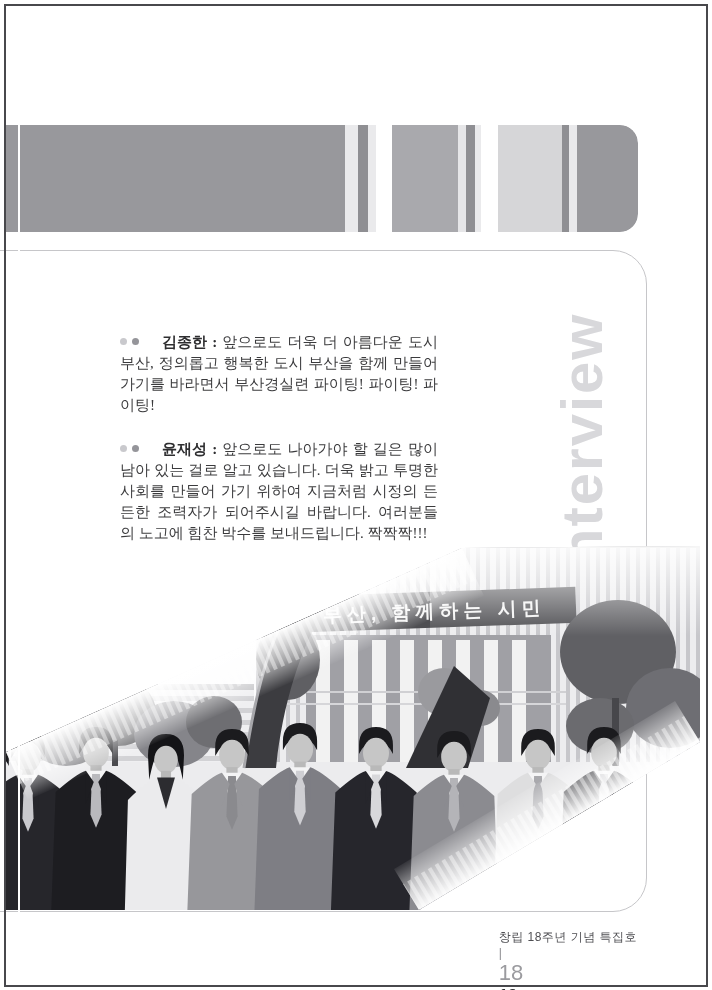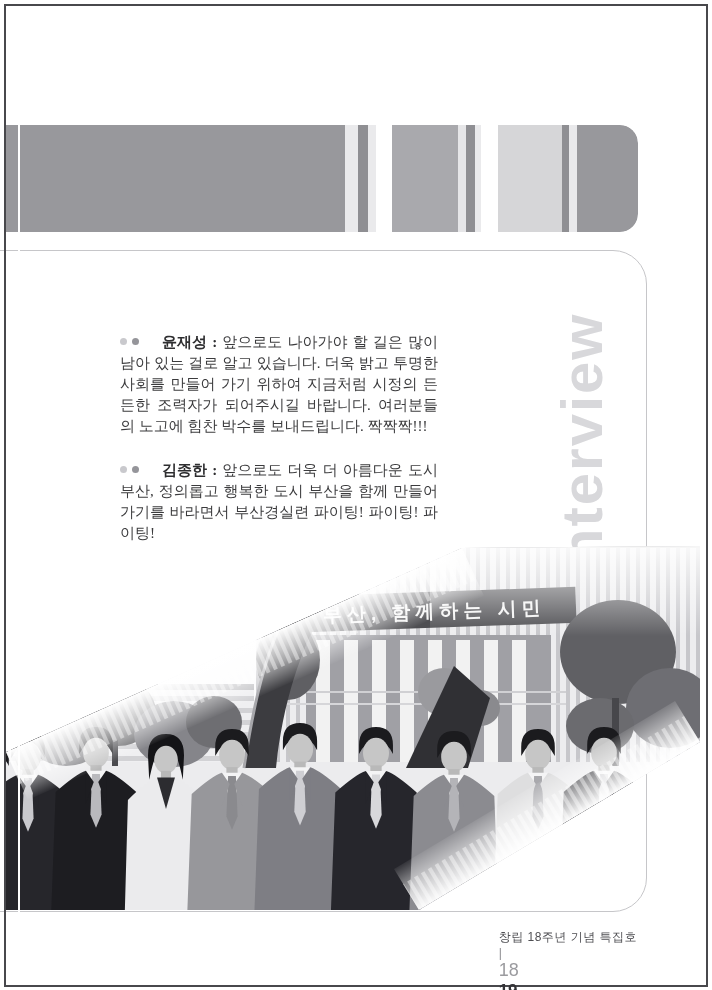--- a/index.html
+++ b/index.html
@@ -23,21 +23,21 @@
   .copy p{margin:0 0 23px 0;}
   .dots{display:inline-block;margin-right:23px;transform:translateY(-2px);}
   .dots i{display:inline-block;width:7px;height:7px;border-radius:50%;}
   .dots i.d1{background:#c9c9cd;margin-right:5px;}
   .dots i.d2{background:#95959a;}
   .speaker{font-weight:bold;color:#2e2e30;}
   
   .footer{position:absolute;right:75px;top:929px;display:flex;align-items:baseline;z-index:5;flex-direction:column;}
   .footer .issue{font-size:12px;color:#4e4e52;letter-spacing:0.5px;}
   .footer .sep{font-size:12px;color:#8a8a8e;}
-  .footer .pg-left{font-size:18px;color:#9b9b9f;}
+  .footer .pg-left{font-size:22px;color:#9b9b9f;}
   .footer .pg-right{font-size:17px;font-weight:bold;color:#323236;}
   .photo{position:absolute;left:6px;top:540px;z-index:3;}
   .fold-line{position:absolute;left:18px;top:6px;bottom:5px;width:2px;background:#ffffff;z-index:6;}
 </style>
 </head>
 <body>
 
 <div class="stage">
 
   <div class="deco-bar">
@@ -56,26 +56,26 @@
     <div class="seg" style="left:563px;width:8px;background:#e9e9eb;"></div>
     <div class="seg" style="left:571px;width:61px;background:#98989c;border-radius:0 18px 18px 0;"></div>
   </div>
 
   <div class="panel"></div>
 
   <div class="side-word">Interview</div>
 
   <div class="copy">
     <p>
+      <span class="dots"><i class="d1"></i><i class="d2"></i></span><span class="speaker">김종한 :</span>
+      <span>앞으로도 더욱 더 아름다운 도시 부산, 정의롭고 행복한 도시 부산을 함께 만들어 가기를 바라면서 부산경실련 파이팅! 파이팅! 파이팅!</span>
+    </p>
+    <p>
       <span class="dots"><i class="d1"></i><i class="d2"></i></span><span class="speaker">윤재성 :</span>
       <span>앞으로도 나아가야 할 길은 많이 남아 있는 걸로 알고 있습니다. 더욱 밝고 투명한 사회를 만들어 가기 위하여 지금처럼 시정의 든든한 조력자가 되어주시길 바랍니다. 여러분들의 노고에 힘찬 박수를 보내드립니다. 짝짝짝!!!</span>
-    </p>
-    <p>
-      <span class="dots"><i class="d1"></i><i class="d2"></i></span><span class="speaker">김종한 :</span>
-      <span>앞으로도 더욱 더 아름다운 도시 부산, 정의롭고 행복한 도시 부산을 함께 만들어 가기를 바라면서 부산경실련 파이팅! 파이팅! 파이팅!</span>
     </p>
   </div>
 
   <svg class="photo" width="694" height="372" viewBox="0 0 694 372">
     <defs>
       <clipPath id="photoClip">
         <path d="M0,212 L456,8 L694,6 L694,202 L413,370 L0,370 Z"></path>
       </clipPath>
       <pattern id="winV" width="10" height="10" patternUnits="userSpaceOnUse">
         <rect width="10" height="10" fill="#ededef"></rect>

